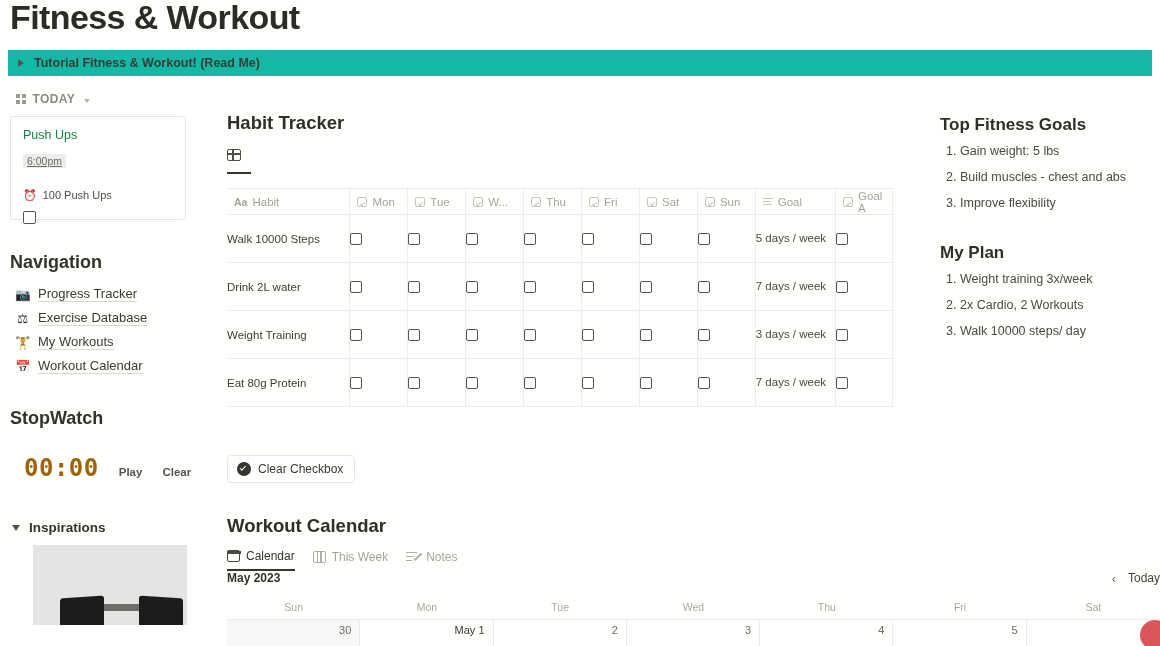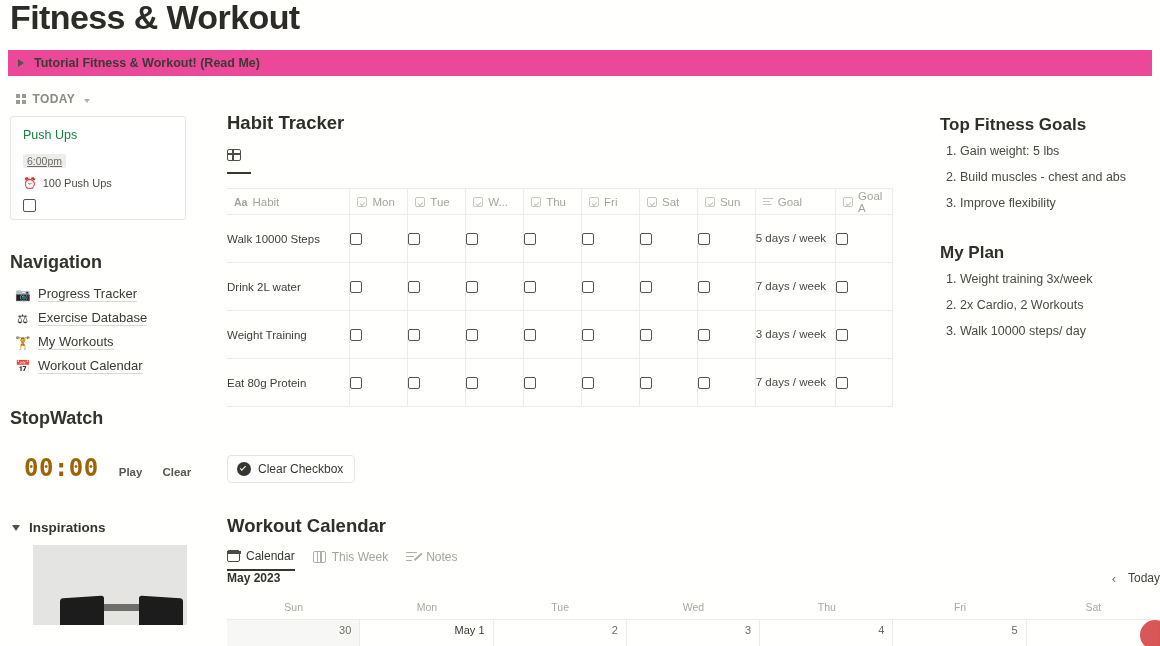--- a/index.html
+++ b/index.html
@@ -18,21 +18,21 @@
     position: absolute; left: 10px; top: -2px;
     font-size: 34px; font-weight: bold;
     letter-spacing: -0.6px;
     color: #2c2b28;
   }
 
   
   .toggle-banner {
     position: absolute; left: 8px; top: 50px;
     width: 1144px; height: 26px;
-    background: #ec4899;
+    background: #14b8a6;
     display: flex; align-items: center;
     padding-left: 10px;
     font-size: 12.5px; font-weight: bold;
     color: #3b3a36;
   }
   .tri-right {
     width: 0; height: 0;
     border-left: 6px solid #55534d;
     border-top: 4.5px solid transparent;
     border-bottom: 4.5px solid transparent;
@@ -74,21 +74,21 @@
     border-radius: 3px;
     background: #fff;
     padding: 11px 12px 14px 12px;
     height: 104px;
   }
   .card-title { font-size: 12.5px; color: #15803d; margin-bottom: 9px; }
   .card-time {
     display: inline-block;
     font-size: 10.5px; color: #6d6b64;
     background: #ececeb; border-radius: 2px;
-    padding: 1px 4px; margin-bottom: 9px; text-decoration: underline;
+    padding: 1px 4px; margin-bottom: 21px; text-decoration: underline;
   }
   .card-line {
     display: flex; align-items: center; gap: 6px;
     font-size: 11px; color: #4c4b45; margin-bottom: 10px;
   }
   .alarm-icon { font-size: 11px; color: #2f2e2b; line-height: 1; }
   .cb {
     width: 13px; height: 13px;
     border: 1.6px solid #55534d; border-radius: 2px;
     background: #fff; display: block;

